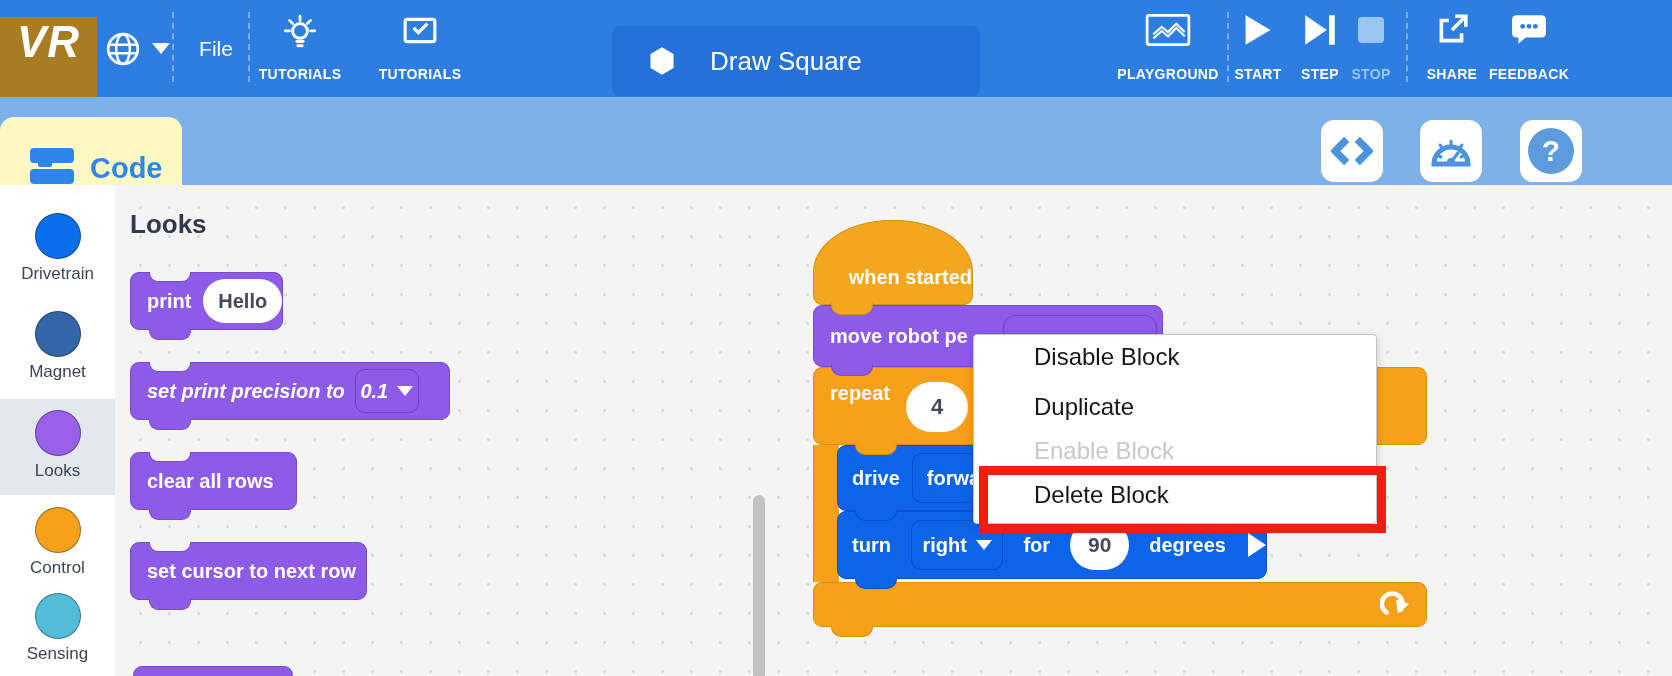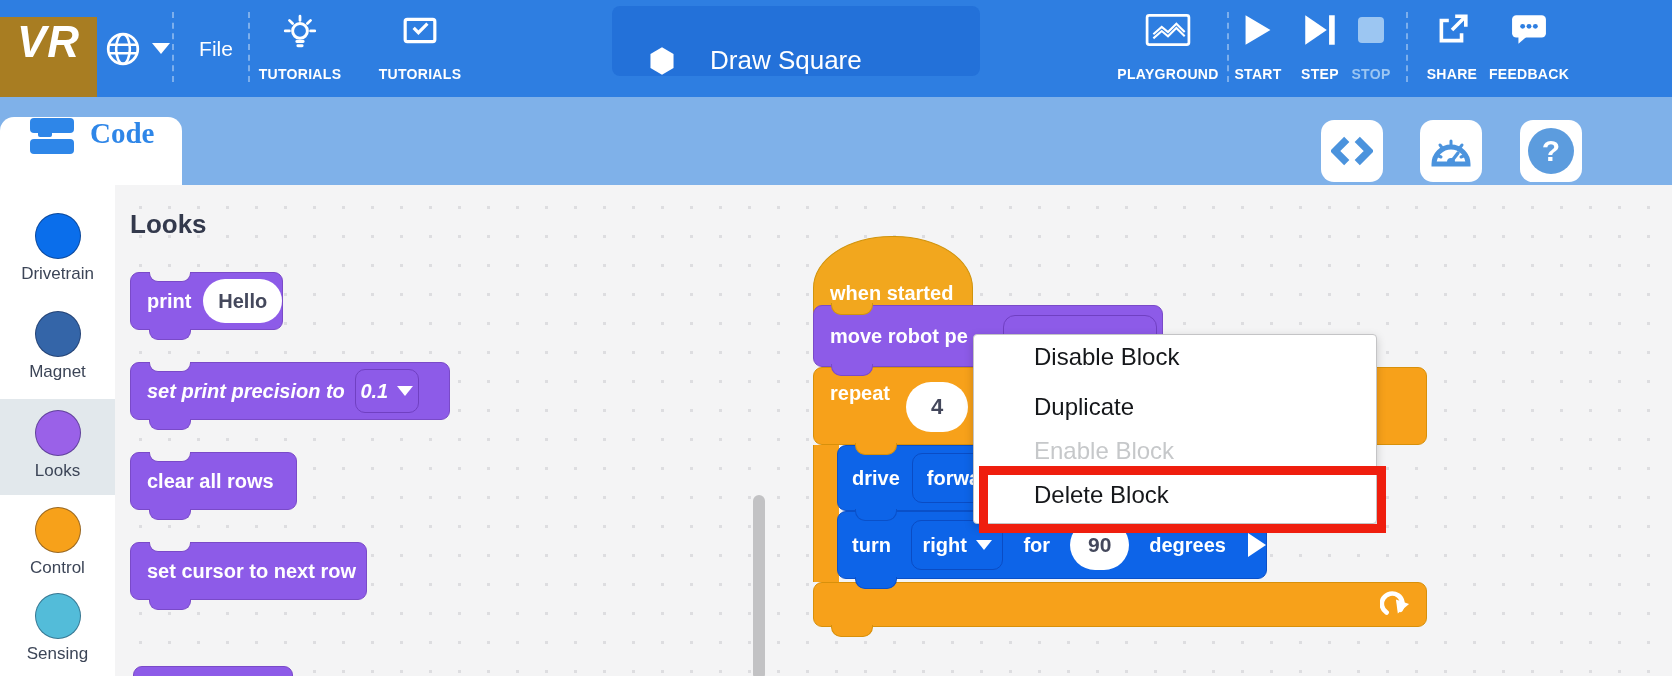--- a/index.html
+++ b/index.html
@@ -20,27 +20,27 @@
   .tb-item.disabled .tb-label { color:#9CC6F2; }
   .t-tutorials { left:252px; width:96px; }
   .t-activities { left:372px; width:96px; }
   .t-playground { left:1108px; width:120px; }
   .t-start { left:1231px; width:54px; }
   .t-step { left:1292px; width:56px; }
   .t-stop { left:1347px; width:48px; }
   .t-share { left:1421px; width:62px; }
   .t-feedback { left:1487px; width:84px; }
   .stop-square { width:26px; height:26px; border-radius:4px; background:#9CC6F2; margin-top:4px; }
-  .project-btn { position:absolute; left:612px; top:6px; width:368px; height:70px; background:#2371D9; border-radius:8px; display:flex; align-items:flex-end; cursor:pointer; }
+  .project-btn { position:absolute; left:612px; top:26px; width:368px; height:70px; background:#2371D9; border-radius:8px; display:flex; align-items:center; cursor:pointer; }
   .project-btn .hex { margin-left:36px; display:flex; }
   .project-btn span.pname { color:#fff; font-size:26px; margin-left:34px; }
 
   
   .subbar { position:absolute; left:0; top:97px; width:1672px; height:88px; background:#7FB1E9; }
-  .code-tab { position:absolute; left:0; top:20px; width:182px; height:68px; background:#ffffff; border-radius:14px 14px 0 0; display:flex; align-items:flex-start; cursor:pointer;font-family:Liberation Serif, serif; }
+  .code-tab { position:absolute; left:0; top:20px; width:182px; height:68px; background:#fef9c3; border-radius:14px 14px 0 0; display:flex; align-items:flex-end; cursor:pointer; }
   .code-tab .blocks-ic { margin-left:30px; }
   .code-tab .code-label { color:#2E86E8; font-size:29px; font-weight:600; margin-left:14px; }
   .sq-btn { position:absolute; top:23px; width:62px; height:62px; background:#fff; border:none; border-radius:13px; display:flex; align-items:center; justify-content:center; cursor:pointer; }
   .sb1 { left:1321px; } .sb2 { left:1420px; } .sb3 { left:1520px; }
   .help-circle { width:46px; height:46px; border-radius:50%; background:#5C9CDE; color:#fff; font-size:30px; font-weight:bold; display:flex; align-items:center; justify-content:center; }
 
   
   .main { position:absolute; left:0; top:185px; width:1672px; height:491px;
           background-image:radial-gradient(circle, #DDDDE0 1.8px, transparent 2px);
           background-size:29px 29px; background-position:10px 8px; }
@@ -77,21 +77,21 @@
   .pal-prec  { left:130px; top:177px; width:320px; height:58px; padding-left:16px; gap:10px;font-style:italic; }
   .pal-clear { left:130px; top:267px; width:167px; height:58px; padding-left:16px; }
   .pal-cursor{ left:130px; top:357px; width:237px; height:58px; padding-left:16px; }
   .pal-sliver{ left:133px; top:481px; width:160px; height:12px; border-radius:9px 9px 0 0; }
   .oval-hello { width:80px; height:44px; font-size:20px; }
   .dd-prec { width:64px; height:44px; font-size:20px; }
 
   .pal-scrollbar { position:absolute; left:753px; top:310px; width:12px; height:185px; border-radius:6px; background:#C2C2C4; cursor:grab; }
 
   
-  .hat { left:813px; top:51px; width:160px; height:85px; border-radius:78px 78px 9px 9px / 52px 52px 9px 9px; padding:30px 0 0 16px; }
+  .hat { left:813px; top:35px; width:160px; height:85px; border-radius:78px 78px 9px 9px / 52px 52px 9px 9px; padding:30px 0 0 16px;justify-content:flex-end; }
   .blk-move { left:813px; top:120px; width:350px; height:62px; padding-left:16px; }
   .move-input { position:absolute; left:1003px; top:130px; width:154px; height:45px; border-radius:12px; background:#8D5BE8; border:1.5px solid #7040C2; z-index:2; }
   .blk-repeat { left:813px; top:182px; width:614px; height:78px; padding-left:16px; align-items:flex-start; padding-top:14px; }
   .oval-4 { width:62px; height:50px; font-size:22px; margin-left:4px; }
   .c-arm-left { position:absolute; left:813px; top:260px; width:26px; height:137px; background:#F7A11A; border-left:1px solid #D8900A; }
   .c-arm-bottom { left:813px; top:397px; width:614px; height:45px; justify-content:flex-end; padding-right:16px; }
   .blk-drive { left:837px; top:260px; width:395px; height:66px; padding-left:14px; }
   .dd-drive { width:300px; height:50px; justify-content:flex-start; padding-left:14px; }
   .blk-turn { left:837px; top:326px; width:430px; height:68px; padding-left:14px; gap:20px; }
   .dd-turn { width:112px; height:50px; }

